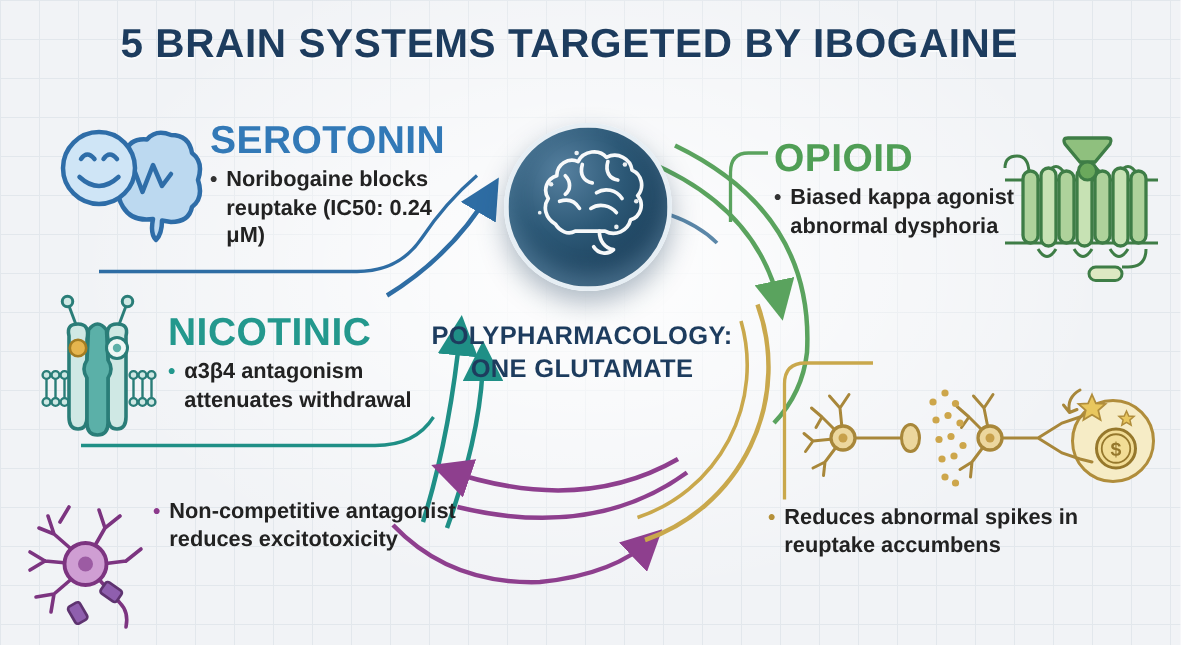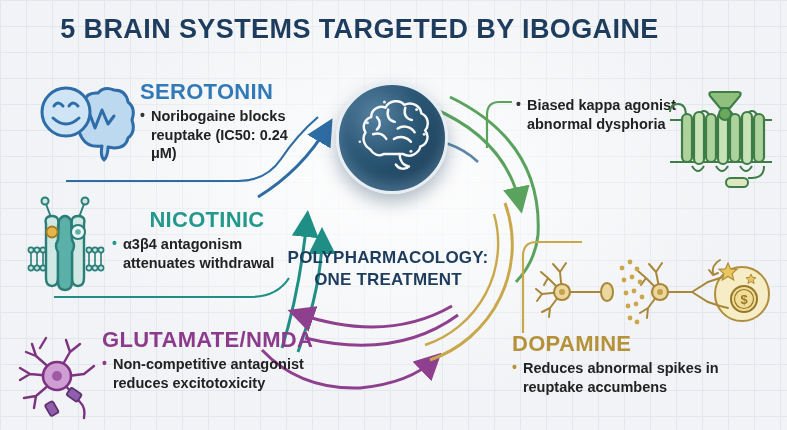--- a/index.html
+++ b/index.html
@@ -11,39 +11,40 @@
       radial-gradient(ellipse at 50% 42%, rgba(255,255,255,.95) 0%, rgba(255,255,255,0) 62%),
       linear-gradient(#e2e7ec 1px, transparent 1px),
       linear-gradient(90deg,#e2e7ec 1px, transparent 1px);
     background-size:auto,26px 26px,26px 26px;
   }
   .abs{position:absolute;}
   .title{
     left:0;top:14px;width:719px;text-align:center;
     font-size:27px;font-weight:800;letter-spacing:.4px;color:#1d3c5e;
     text-shadow:0 1px 0 rgba(255,255,255,.7);
+    padding-left:20px;
   }
   .arrows{left:0;top:0;z-index:1;}
   .section{z-index:2;}
-  .sec-label{font-size:22px;font-weight:800;letter-spacing:.3px;line-height:1.05;}
-  .lbl-serotonin{color:#3279b7;} .lbl-nicotinic{color:#23988d;text-align:center;}
+  .sec-label{font-size:26px;font-weight:800;letter-spacing:.3px;line-height:1.05;}
+  .lbl-serotonin{color:#3279b7;} .lbl-nicotinic{color:#23988d;}
   .lbl-glutamate{color:#8c3a8c;} .lbl-opioid{color:#4f9e55;} .lbl-dopamine{color:#b5913a;}
   .bullet{display:flex;gap:6px;margin-top:4px;font-size:14.5px;font-weight:700;
           color:#222;line-height:1.28;}
   .dot{flex:0 0 auto;font-size:14px;line-height:1.28;}
   .dot-dark{color:#333;} .dot-teal{color:#23988d;} .dot-purple{color:#8c3a8c;} .dot-gold{color:#b5913a;}
   .badge{
     left:336px;top:82px;width:112px;height:112px;border-radius:50%;z-index:3;
     background:radial-gradient(circle at 34% 28%, #56809f 0%, #2c5876 40%, #0f2c45 100%);
     border:3px solid #e6eef4;box-shadow:0 8px 18px rgba(30,60,90,.35), inset 0 -8px 14px rgba(150,195,225,.35);
     box-sizing:border-box;
   }
   .center-text{
     left:284px;top:213px;width:208px;text-align:center;z-index:2;
-    font-size:17px;font-weight:800;color:#1d3c5e;line-height:1.32;letter-spacing:.2px;margin-top:34px;
+    font-size:17px;font-weight:800;color:#1d3c5e;line-height:1.32;letter-spacing:.2px;
   }
   svg{display:block;}
 </style>
 </head>
 <body>
 
 <div class="stage">
 
   <div class="abs title">5 BRAIN SYSTEMS TARGETED BY IBOGAINE</div>
 
@@ -102,21 +103,21 @@
         <circle cx="90" cy="52" r="1.6"></circle>
           <circle cx="48" cy="18" r="1.6"></circle>
         <circle cx="76" cy="70" r="1.6"></circle>
           <circle cx="22" cy="60" r="1.3"></circle>
       </g>
     </svg>
   </div>
 
   <div class="abs center-text">
     <div>POLYPHARMACOLOGY:</div>
-    <div>ONE TREATMENT</div>
+    <div>ONE GLUTAMATE</div>
   </div>
 
   <div class="abs section" style="left:36px;top:80px;">
     <svg width="100" height="88" viewBox="0 0 100 88">
       <path d="M 48,22 Q 50,12 62,13 Q 68,6 78,10 Q 90,10 92,22 Q 100,28 96,40 Q 100,52 92,58 Q 90,68 78,68 L 72,67 Q 72,76 68,80 Q 64,76 66,66 Q 52,68 46,58 Q 40,48 44,38 Q 42,28 48,22 Z" fill="#bcd9f0" stroke="#2e6da8" stroke-width="3" stroke-linejoin="round"></path>
       <path d="M 46,44 L 53,32 L 59,48 L 66,30 L 72,44 L 78,36" fill="none" stroke="#2e6da8" stroke-width="3" stroke-linecap="round" stroke-linejoin="round"></path>
       <circle cx="30" cy="32" r="24" fill="#cfe5f6" stroke="#2e6da8" stroke-width="3"></circle>
       <path d="M 18,26 q 4,-6 9,0 M 33,26 q 4,-6 9,0" fill="none" stroke="#2e6da8" stroke-width="3" stroke-linecap="round"></path>
       <path d="M 17,38 q 13,12 26,0" fill="none" stroke="#2e6da8" stroke-width="3" stroke-linecap="round"></path>
     </svg>
@@ -183,28 +184,28 @@
         <path d="M 52,56 L 68,74 Q 74,80 72,90"></path>
         <path d="M 56,48 L 72,46 M 72,46 L 82,38"></path>
       </g>
       <circle cx="45" cy="48" r="14" fill="#cf9ed3" stroke="#7c3480" stroke-width="2.6"></circle>
       <circle cx="45" cy="48" r="5" fill="#9c5ba3"></circle>
       <rect x="56" y="62" width="13" height="9" rx="2" transform="rotate(35 62 66)" fill="#8f5fae" stroke="#5e3370" stroke-width="1.8"></rect>
       <rect x="34" y="76" width="13" height="9" rx="2" transform="rotate(60 40 80)" fill="#8f5fae" stroke="#5e3370" stroke-width="1.8"></rect>
     </svg>
   </div>
   <div class="abs section" style="left:102px;top:328px;width:215px;">
-    <div class="sec-label lbl-glutamate">GLUTAMATE/NMDA</div>
     <div class="bullet" style="width:206px;">
       <span class="dot dot-purple">•</span>
       <span>Non-competitive antagonist reduces excitotoxicity</span>
     </div>
   </div>
 
   <div class="abs section" style="left:516px;top:92px;width:170px;">
+    <div class="sec-label lbl-opioid">OPIOID</div>
     <div class="bullet" style="width:162px;">
       <span class="dot dot-dark">•</span>
       <span>Biased kappa agonist abnormal dysphoria</span>
     </div>
   </div>
   <div class="abs section" style="left:668px;top:88px;">
     <svg width="106" height="100" viewBox="0 0 106 100">
       <g stroke="#3e7d46" stroke-width="2" fill="none">
         <line x1="2" y1="32" x2="104" y2="32"></line>
         <line x1="2" y1="74" x2="104" y2="74"></line>
@@ -268,20 +269,19 @@
       <circle cx="128" cy="40" r="8" fill="#ecd79e" stroke="#a8873a" stroke-width="2.2"></circle>
       <circle cx="128" cy="40" r="3" fill="#c7a04a"></circle>
       <polygon points="196,11 198.6,16.9 205,17.3 200.2,21.6 201.7,27.9 196,24.5 190.3,27.9 191.8,21.6 187,17.3 193.4,16.9" fill="#e9c75e" stroke="#b08d3b" stroke-width="1.2"></polygon>
       <polygon points="219,22 220.5,25.4 224,25.6 221.3,28 222.1,31.5 219,29.6 215.9,31.5 216.7,28 214,25.6 217.5,25.4" fill="#e9c75e" stroke="#b08d3b" stroke-width="1"></polygon>
       <circle cx="212" cy="47" r="13" fill="#f2dd96" stroke="#96782c" stroke-width="2"></circle>
       <circle cx="212" cy="47" r="9.5" fill="none" stroke="#96782c" stroke-width="1.2"></circle>
       <text x="212" y="52" text-anchor="middle" font-size="13" font-weight="bold" fill="#96782c" font-family="Liberation Sans, sans-serif">$</text>
     </svg>
   </div>
   <div class="abs section" style="left:512px;top:332px;width:225px;">
-    <div class="sec-label lbl-dopamine">DOPAMINE</div>
     <div class="bullet" style="width:212px;">
       <span class="dot dot-gold">•</span>
       <span>Reduces abnormal spikes in reuptake accumbens</span>
     </div>
   </div>
 
 </div>
 
 </body></html>

